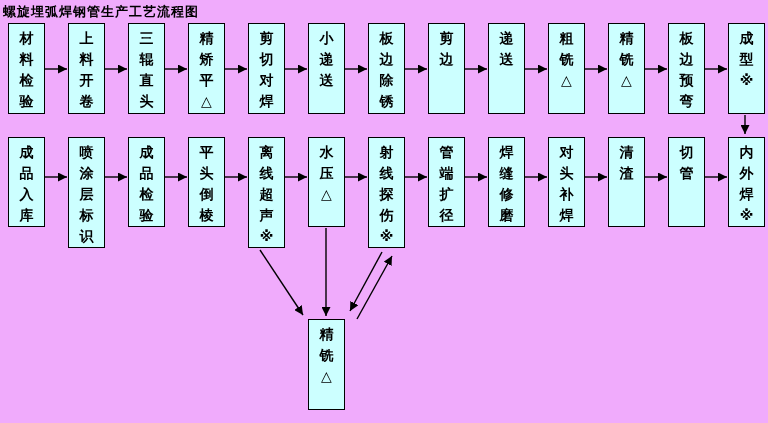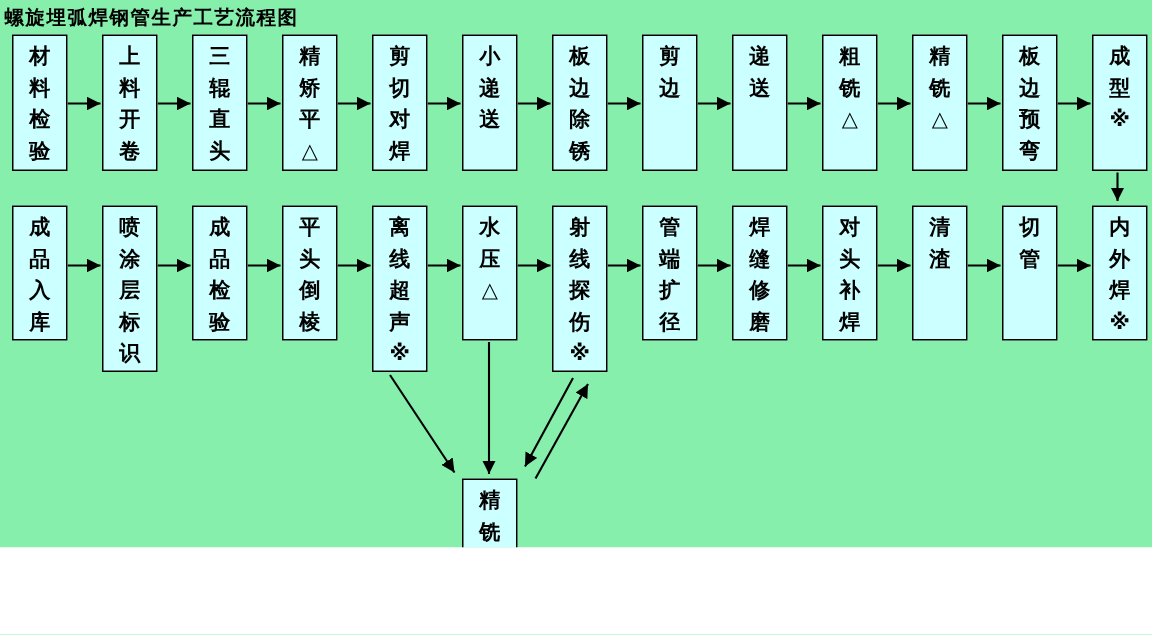--- a/index.html
+++ b/index.html
@@ -1,19 +1,19 @@
 <!DOCTYPE html>
 <html><head>
 <meta charset="utf-8">
 <style>
   html,body{margin:0;padding:0;background:#fff;}
   #canvas{
     position:relative;
-    width:768px;height:365px;
-    background:#86efac;
+    width:768px;height:423px;
+    background:#f0abfc;
     overflow:hidden;
     font-family:"DejaVu Sans","Liberation Sans",sans-serif;
   }
   #page-title{
     position:absolute;left:3px;top:3px;
     font-size:13px;font-weight:bold;color:#000;
     letter-spacing:1px;white-space:nowrap;
   }
   #arrow-layer{position:absolute;left:0;top:0;width:768px;height:423px;}
   .fbox{

